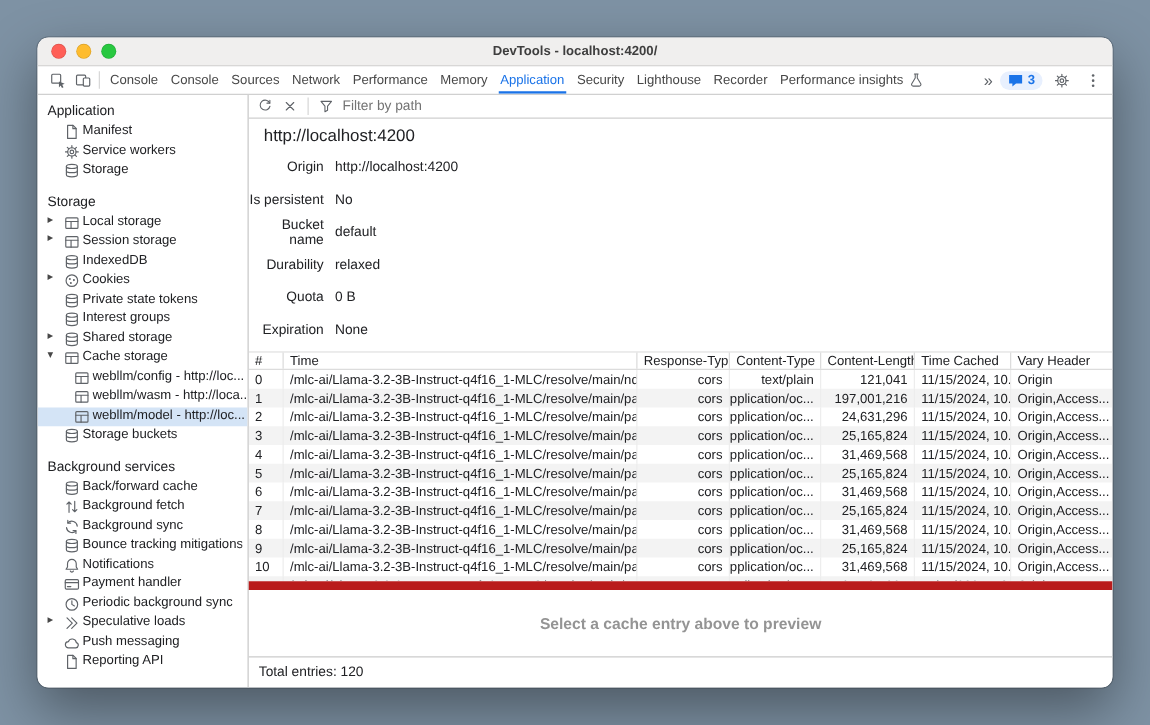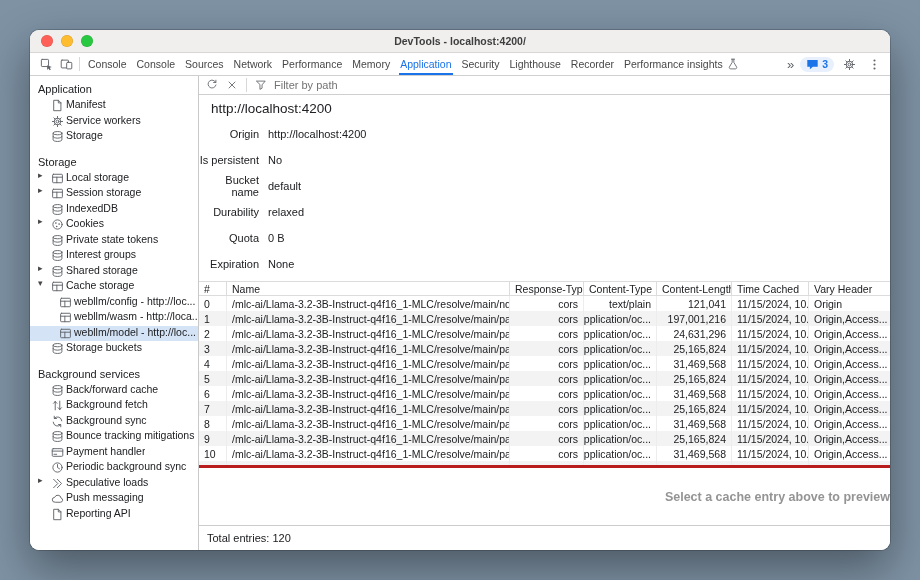--- a/index.html
+++ b/index.html
@@ -60,21 +60,21 @@
   .grid-header{flex:0 0 15px;display:flex;border-top:1px solid #dcdcdc;border-bottom:1px solid #dcdcdc;background:#fff}
   .gh{display:flex;align-items:center;padding:0 5px;font-size:10.5px;color:#202124;border-right:1px solid #dcdcdc;white-space:nowrap;overflow:hidden}
   .gh:last-child{border-right:none;flex:1}
   .grid-body{flex:1;overflow:hidden}
   .grow{display:flex;height:15px;font-size:10.5px;color:#202124}
   .grow:nth-child(even){background:#f3f3f3}
   .gc{display:flex;align-items:center;padding:0 5px;border-right:1px solid #ededed;white-space:nowrap;overflow:hidden}
   .gc.right{justify-content:flex-end}
   .gc:last-child{border-right:none;flex:1}
 
-  .preview{flex:1;border-top:3px solid #b91c1c;display:flex;align-items:center;justify-content:flex-end;min-height:0}
+  .preview{flex:1;border-top:7px solid #b91c1c;display:flex;align-items:center;justify-content:center;min-height:0}
   .preview-text{font-size:12.5px;font-weight:bold;color:#949494}
   .statusbar{flex:0 0 25px;border-top:1px solid #ccc;display:flex;align-items:center;padding-left:8px;font-size:11px;color:#202124}
 </style>
 </head>
 <body>
 
 <div class="window">
   <div class="titlebar">
     <div class="traffic">
       <span class="tl red"></span>
@@ -372,20 +372,30 @@
                 <path d="M2.6 3.9v8.2c0 1.1 2.4 2 5.4 2s5.4-.9 5.4-2V3.9"></path>
                 <path d="M2.6 8c0 1.1 2.4 2 5.4 2s5.4-.9 5.4-2"></path>
               </svg>
             </span>
             <span class="tree-label">Bounce tracking mitigations</span>
           </div>
           <div class="tree-item">
             <span class="chevron"></span>
             <span class="icon">
               <svg viewBox="0 0 16 16" width="13" height="13" fill="none" stroke="currentColor" stroke-width="1.15" stroke-linecap="round" stroke-linejoin="round">
+                <path d="M8 1.8a4.3 4.3 0 0 1 4.3 4.3v3.2l1.4 2.3H2.3l1.4-2.3V6.1A4.3 4.3 0 0 1 8 1.8z"></path>
+                <path d="M6.5 13.3a1.6 1.6 0 0 0 3 0"></path>
+              </svg>
+            </span>
+            <span class="tree-label">Notifications</span>
+          </div>
+          <div class="tree-item">
+            <span class="chevron"></span>
+            <span class="icon">
+              <svg viewBox="0 0 16 16" width="13" height="13" fill="none" stroke="currentColor" stroke-width="1.15" stroke-linecap="round" stroke-linejoin="round">
                 <rect x="1.5" y="3.3" width="13" height="9.4" rx="1.2"></rect>
                 <path d="M1.5 6.3h13M3.6 10.2h3.4"></path>
               </svg>
             </span>
             <span class="tree-label">Payment handler</span>
           </div>
           <div class="tree-item">
             <span class="chevron"></span>
             <span class="icon">
               <svg viewBox="0 0 16 16" width="13" height="13" fill="none" stroke="currentColor" stroke-width="1.15" stroke-linecap="round" stroke-linejoin="round">
@@ -472,21 +482,21 @@
               <span class="meta-value">0 B</span>
             </div>
             <div class="meta-row">
               <span class="meta-label">Expiration</span>
               <span class="meta-value">None</span>
             </div>
           </div>
         <div class="grid">
           <div class="grid-header">
               <div class="gh" style="flex: 0 0 28px;">#</div>
-              <div class="gh" style="flex: 0 0 283px;">Name</div>
+              <div class="gh" style="flex: 0 0 283px;">Time</div>
               <div class="gh" style="flex: 0 0 74px;">Response-Type</div>
               <div class="gh" style="flex: 0 0 73px;">Content-Type</div>
               <div class="gh" style="flex: 0 0 75px;">Content-Length</div>
               <div class="gh" style="flex: 0 0 77px;">Time Cached</div>
               <div class="gh">Vary Header</div>
             </div>
           <div class="grid-body">
               <div class="grow">
                 <div class="gc" style="flex: 0 0 28px;">0</div>
                 <div class="gc" style="flex: 0 0 283px;">/mlc-ai/Llama-3.2-3B-Instruct-q4f16_1-MLC/resolve/main/ndarray-c...</div>

